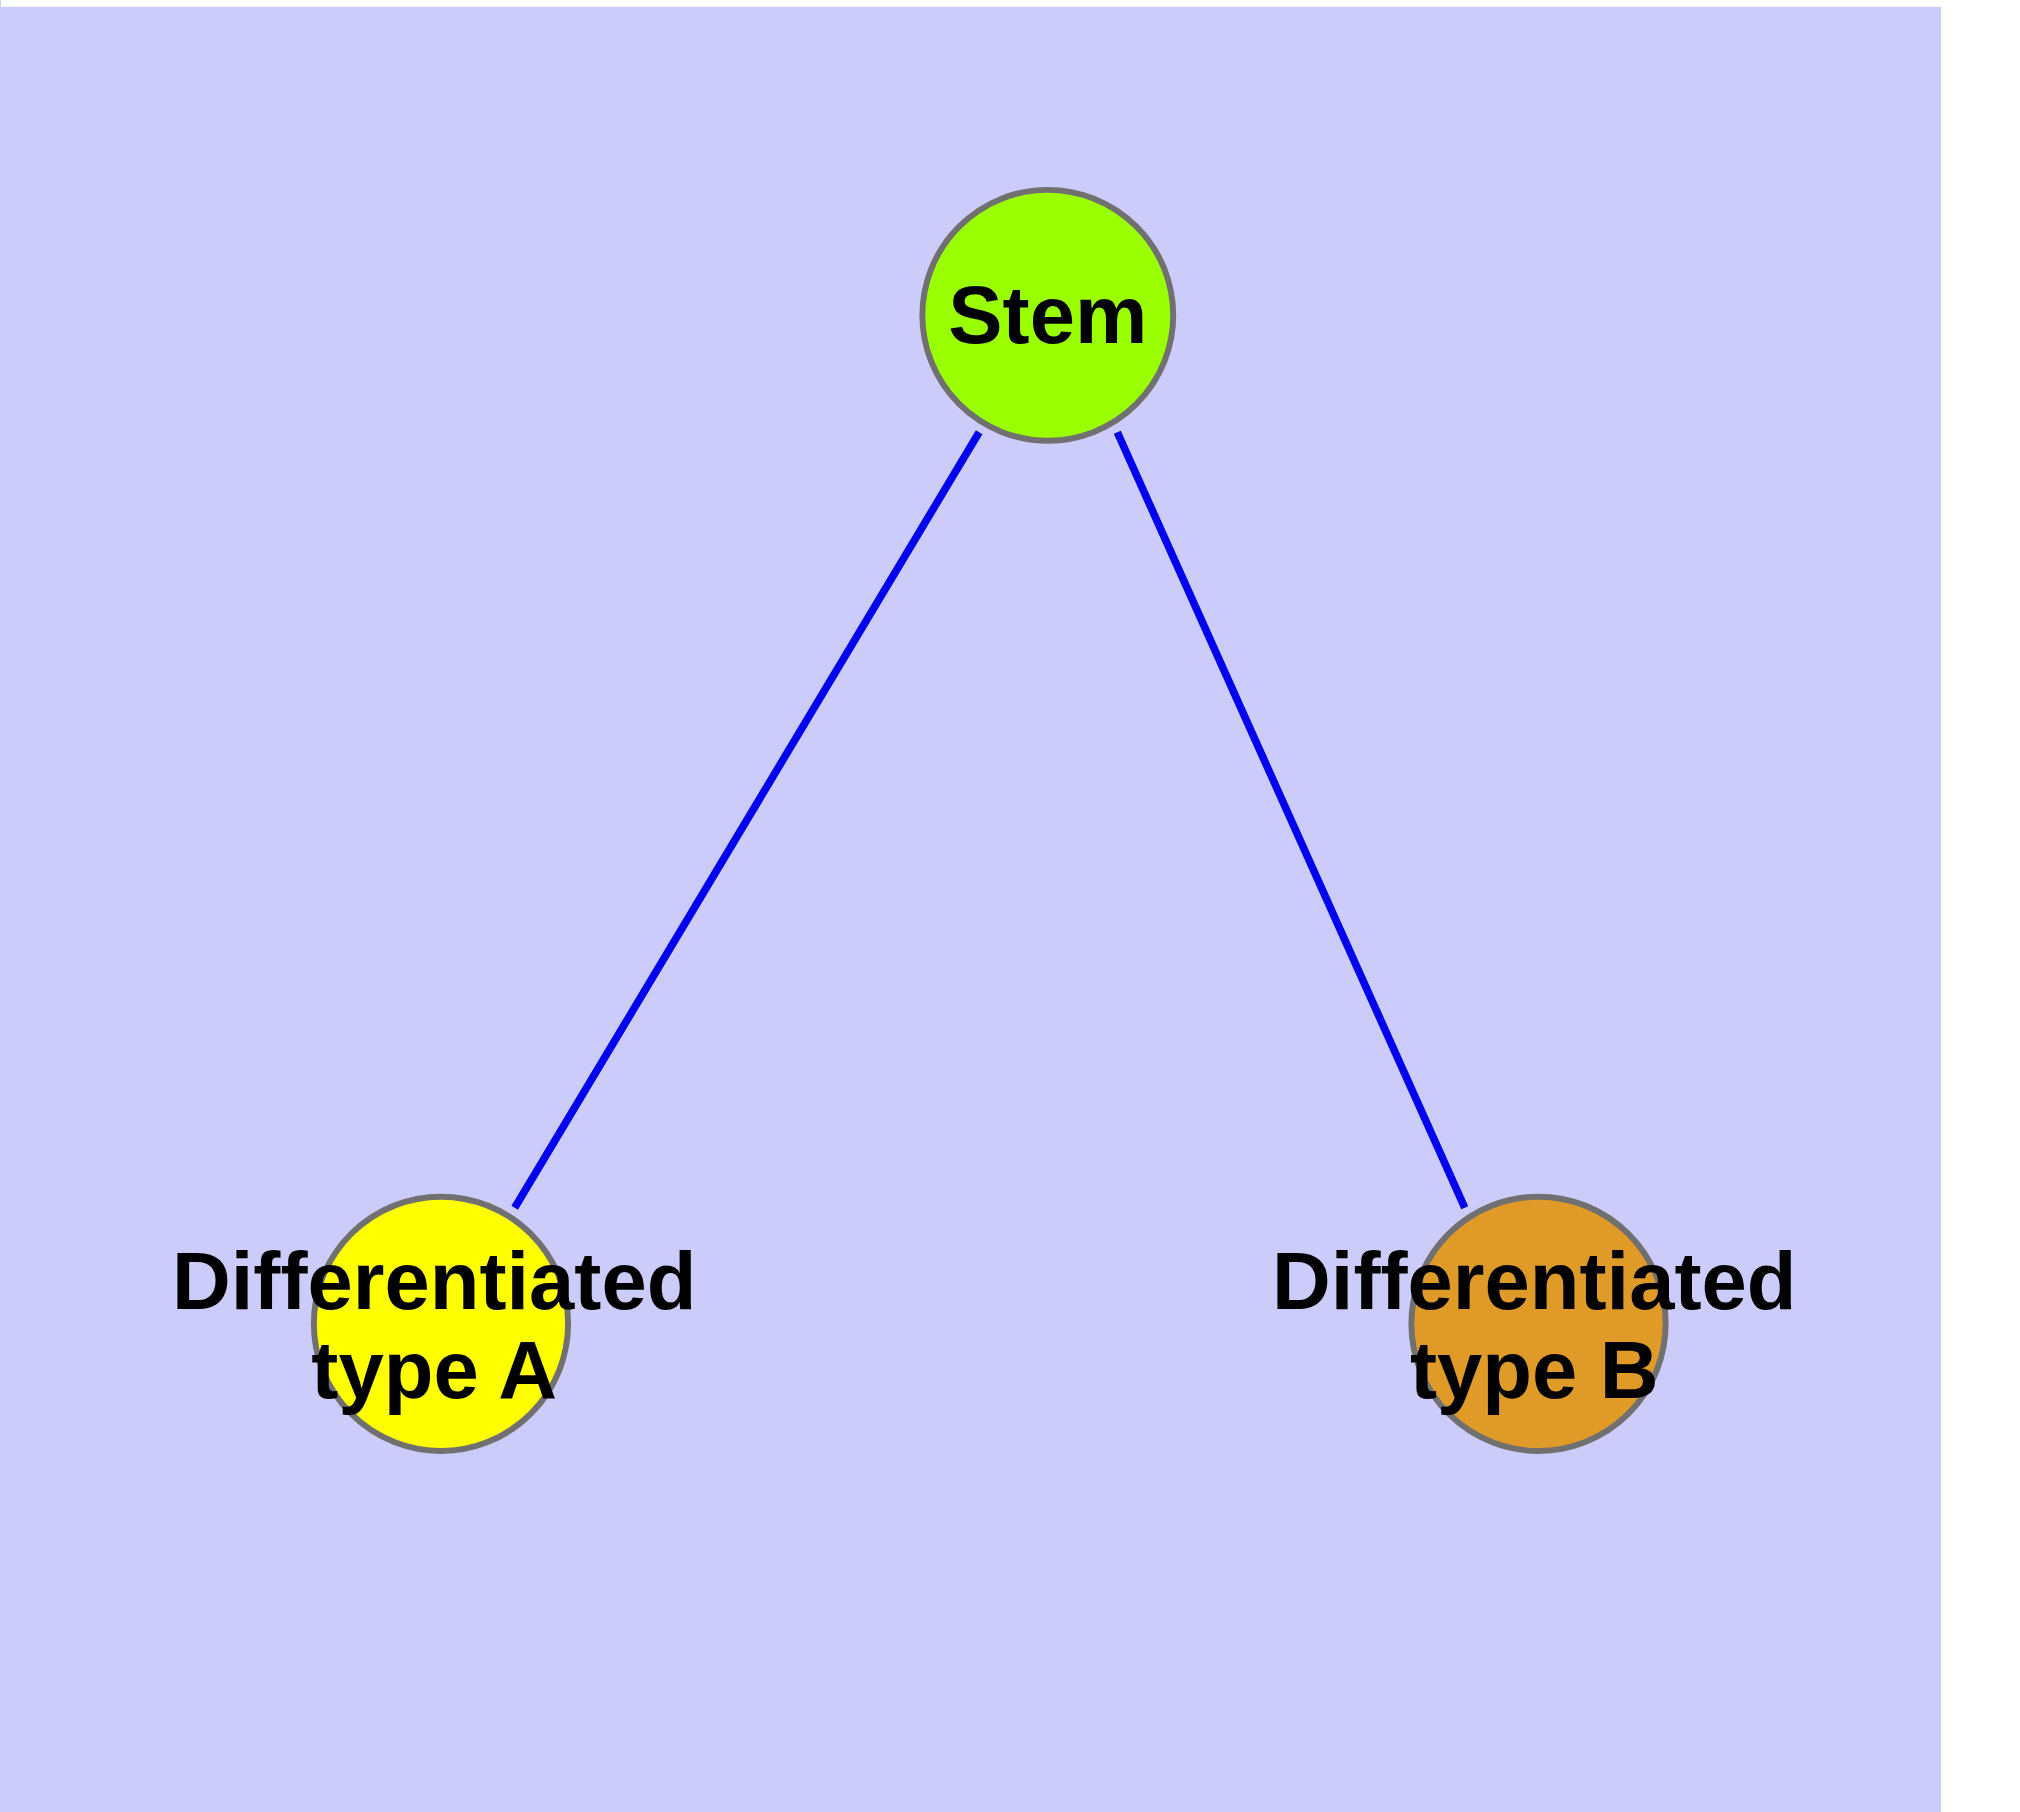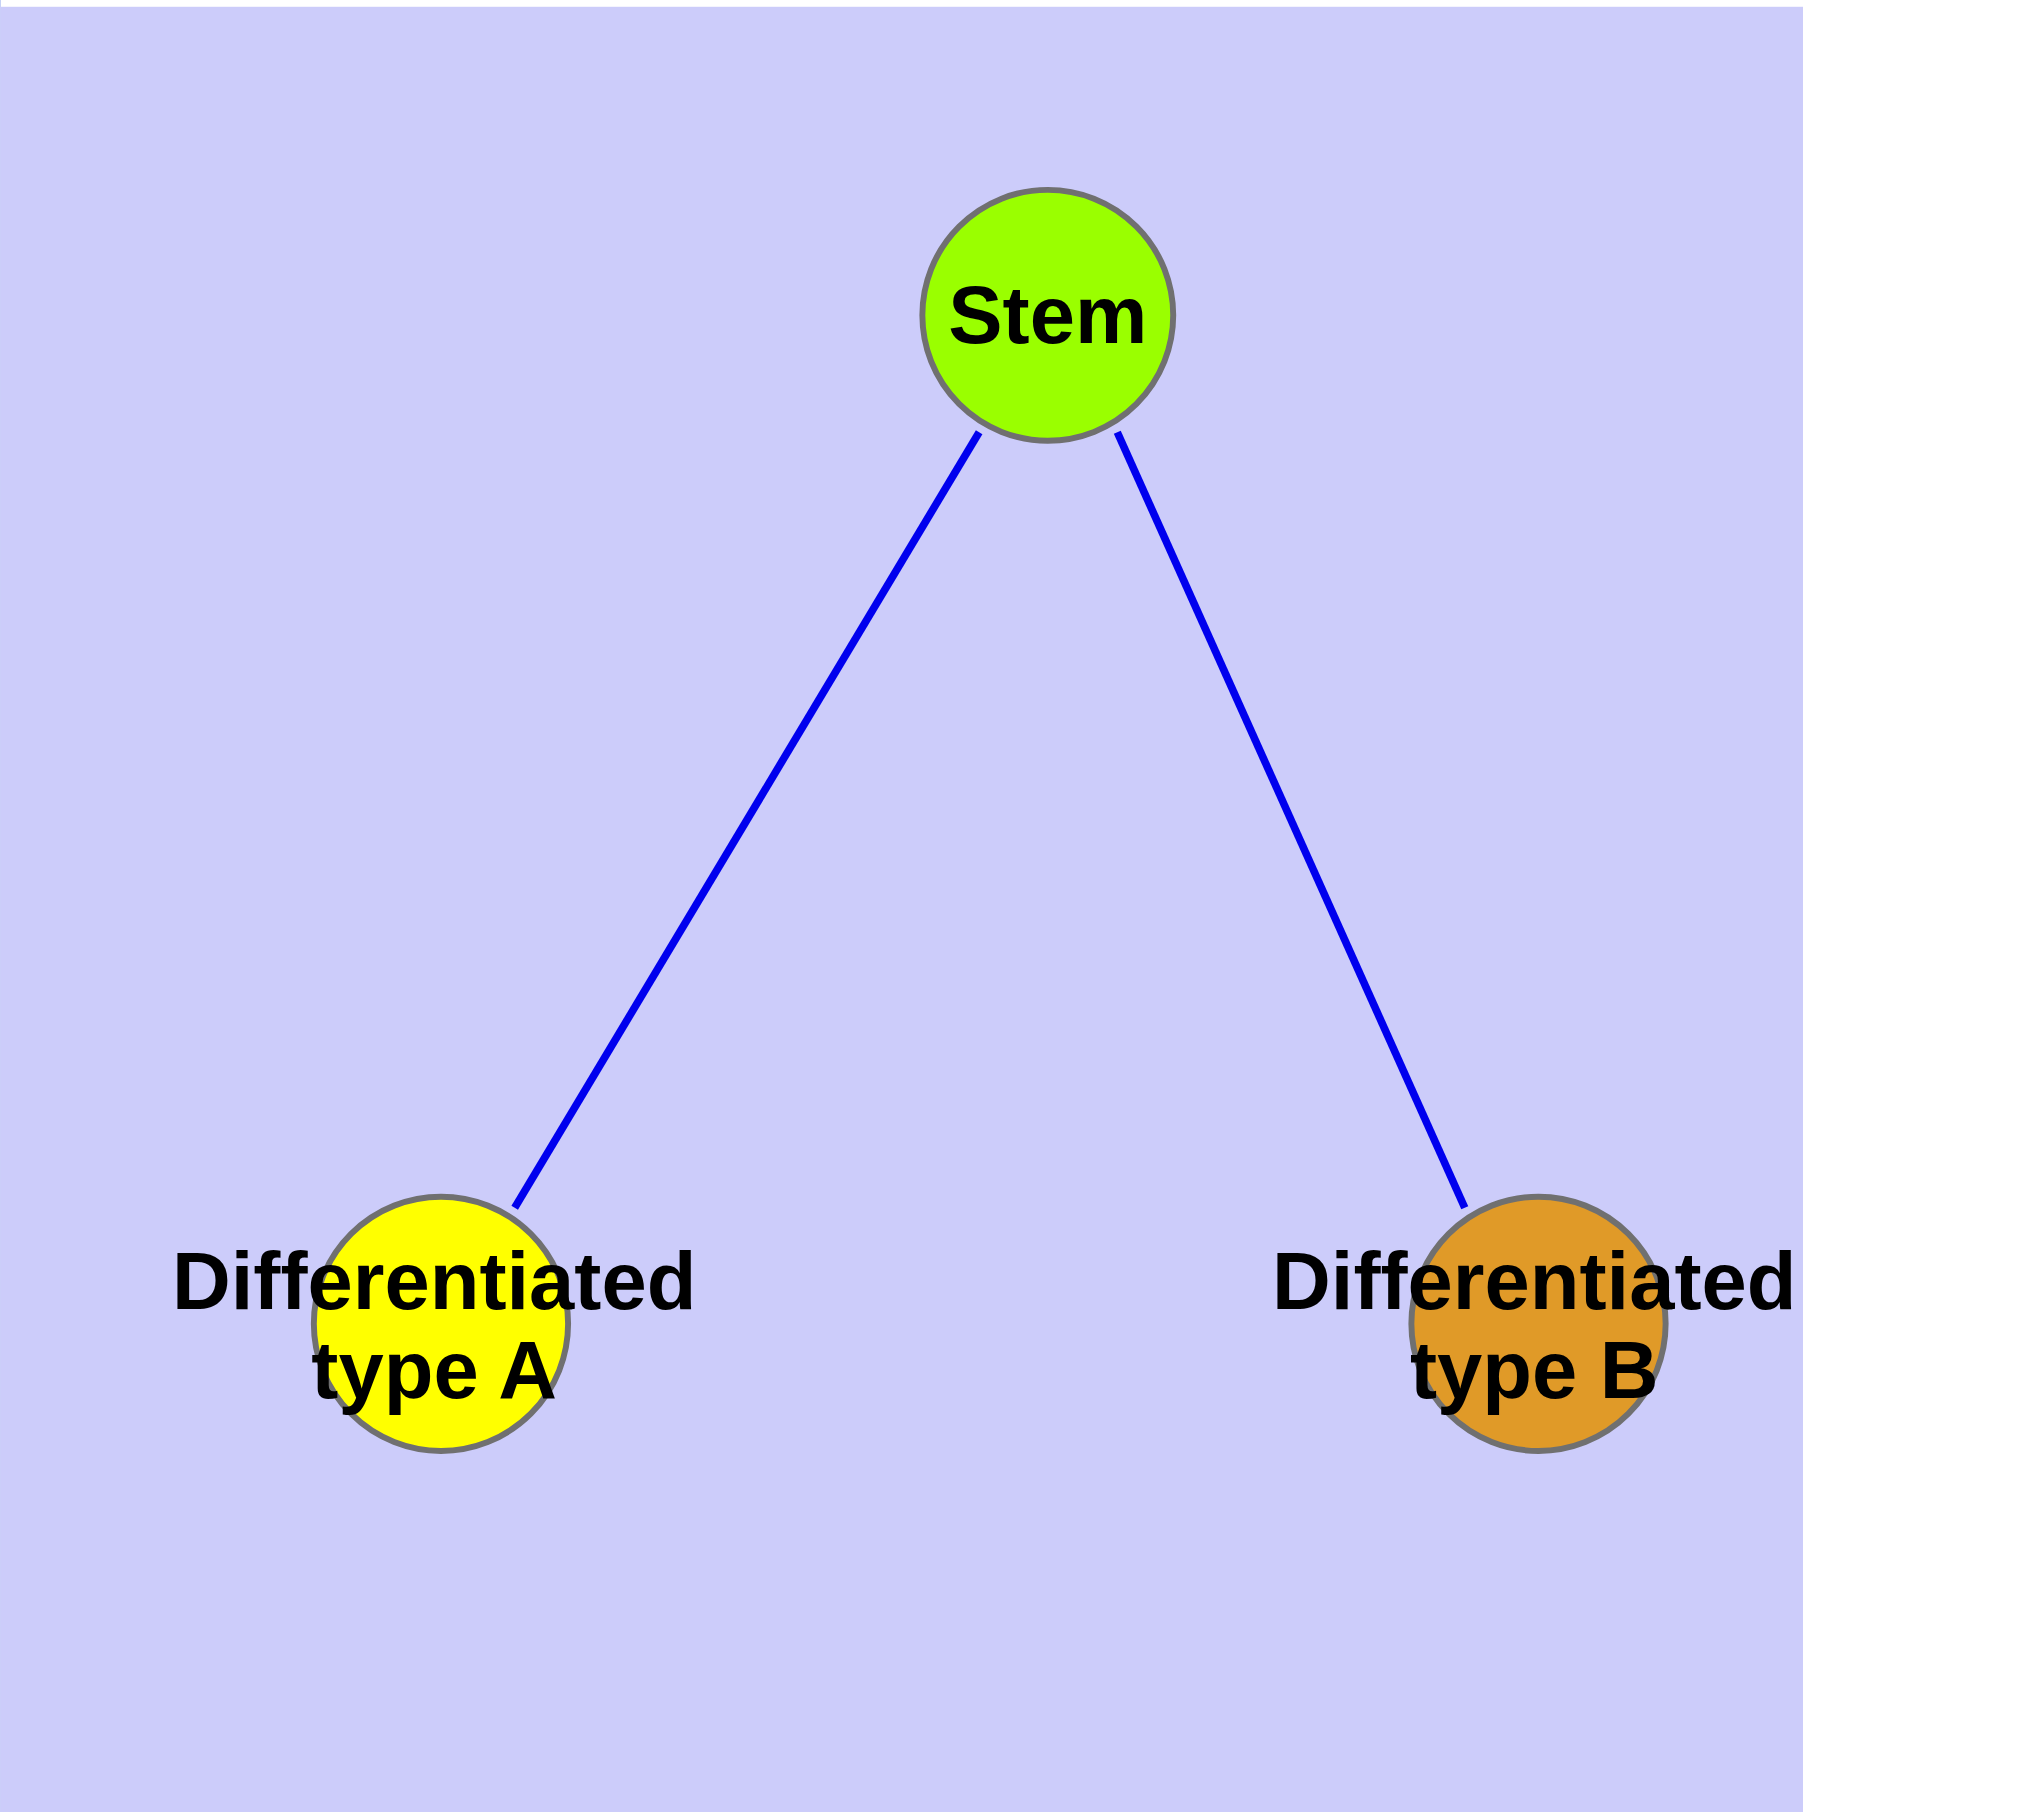--- a/index.html
+++ b/index.html
@@ -28,21 +28,21 @@
     font-family: "Liberation Sans", sans-serif;
     font-weight: bold;
     fill: #000000;
     text-anchor: middle;
     paint-order: normal;
   }
 </style>
 </head>
 <body>
 
-<div id="canvas" style="width: 1803px; height: 1812px; background: #1d4ed8;">
+<div id="canvas" style="width: 1941px; height: 1812px; background: #1d4ed8;">
   <svg id="graph-svg" viewBox="0 0 2384 2138" xmlns="http://www.w3.org/2000/svg">
 
     <rect id="page-bg" x="0" y="0" width="2384" height="2138" fill="#ffffff"></rect>
 
     <rect id="plot-bg" x="0" y="8" width="2384" height="2130" fill="#ccccfa"></rect>
 
     <g>
       <line id="edge-0" class="graph-edge" x1="1155" y1="510" x2="607" y2="1425" stroke="#0000ee" stroke-width="9" stroke-linecap="butt"></line>
       <line id="edge-1" class="graph-edge" x1="1318" y1="510" x2="1728" y2="1425" stroke="#0000ee" stroke-width="9" stroke-linecap="butt"></line>
     </g>

